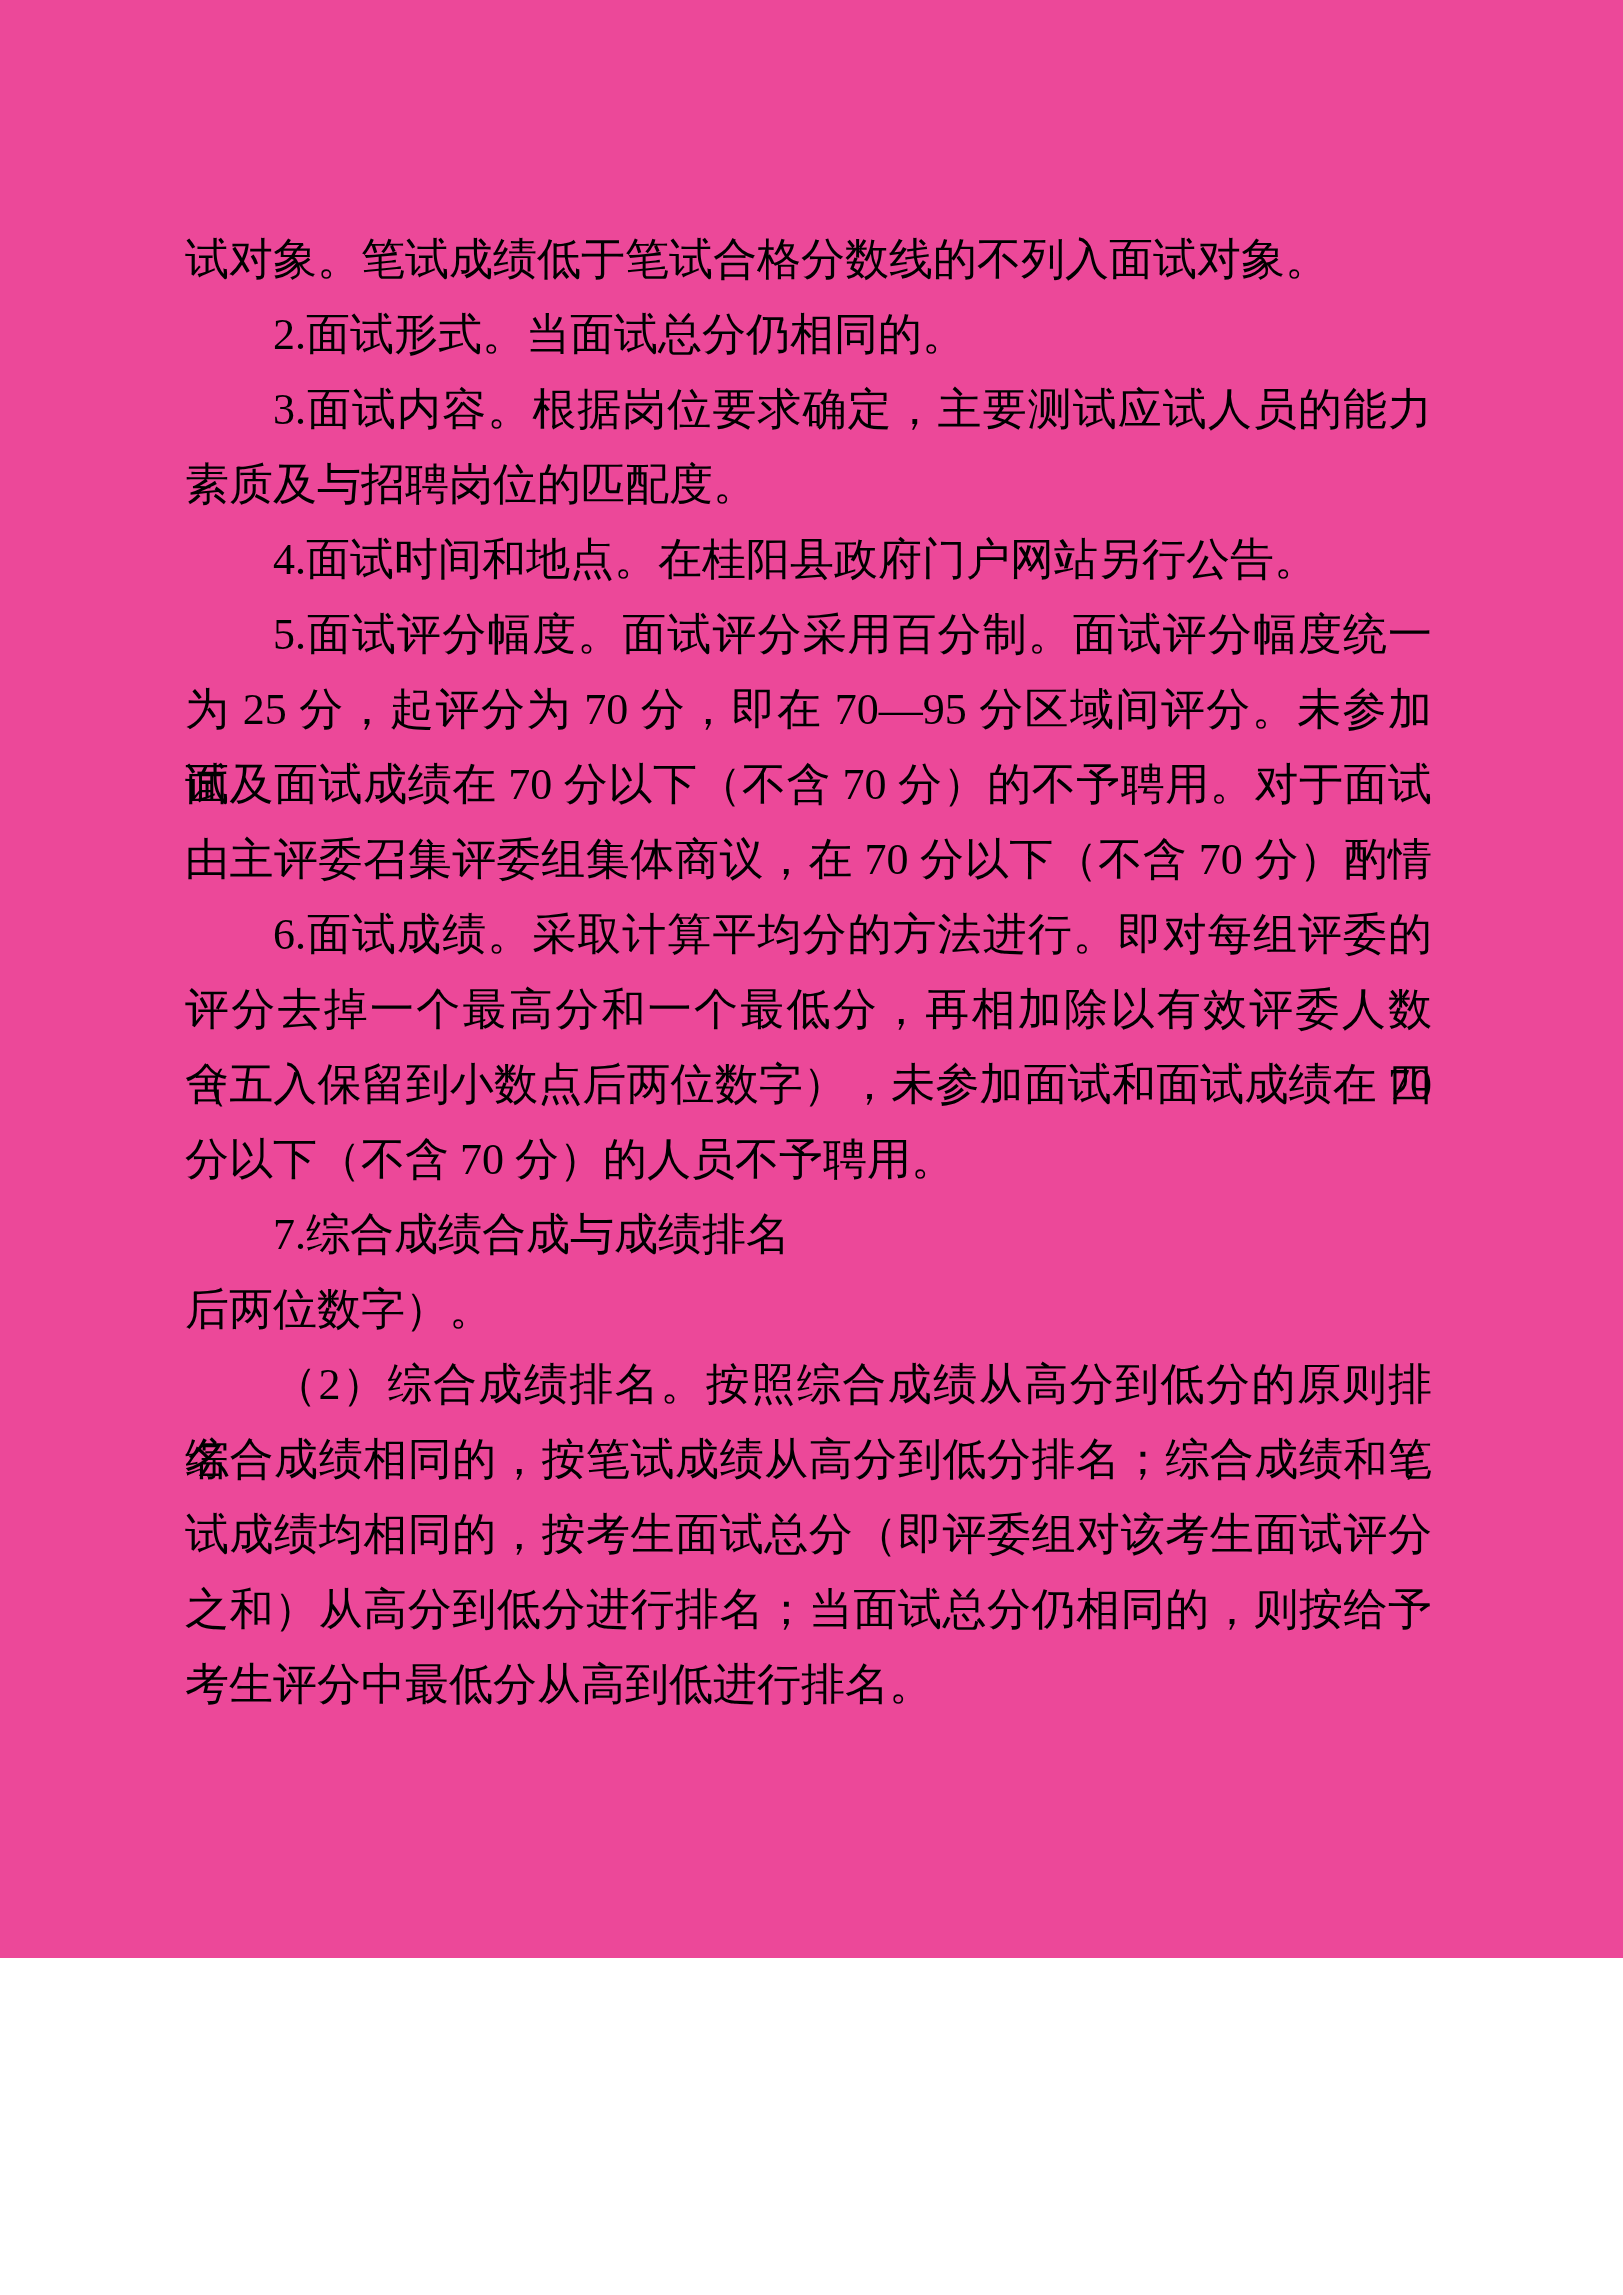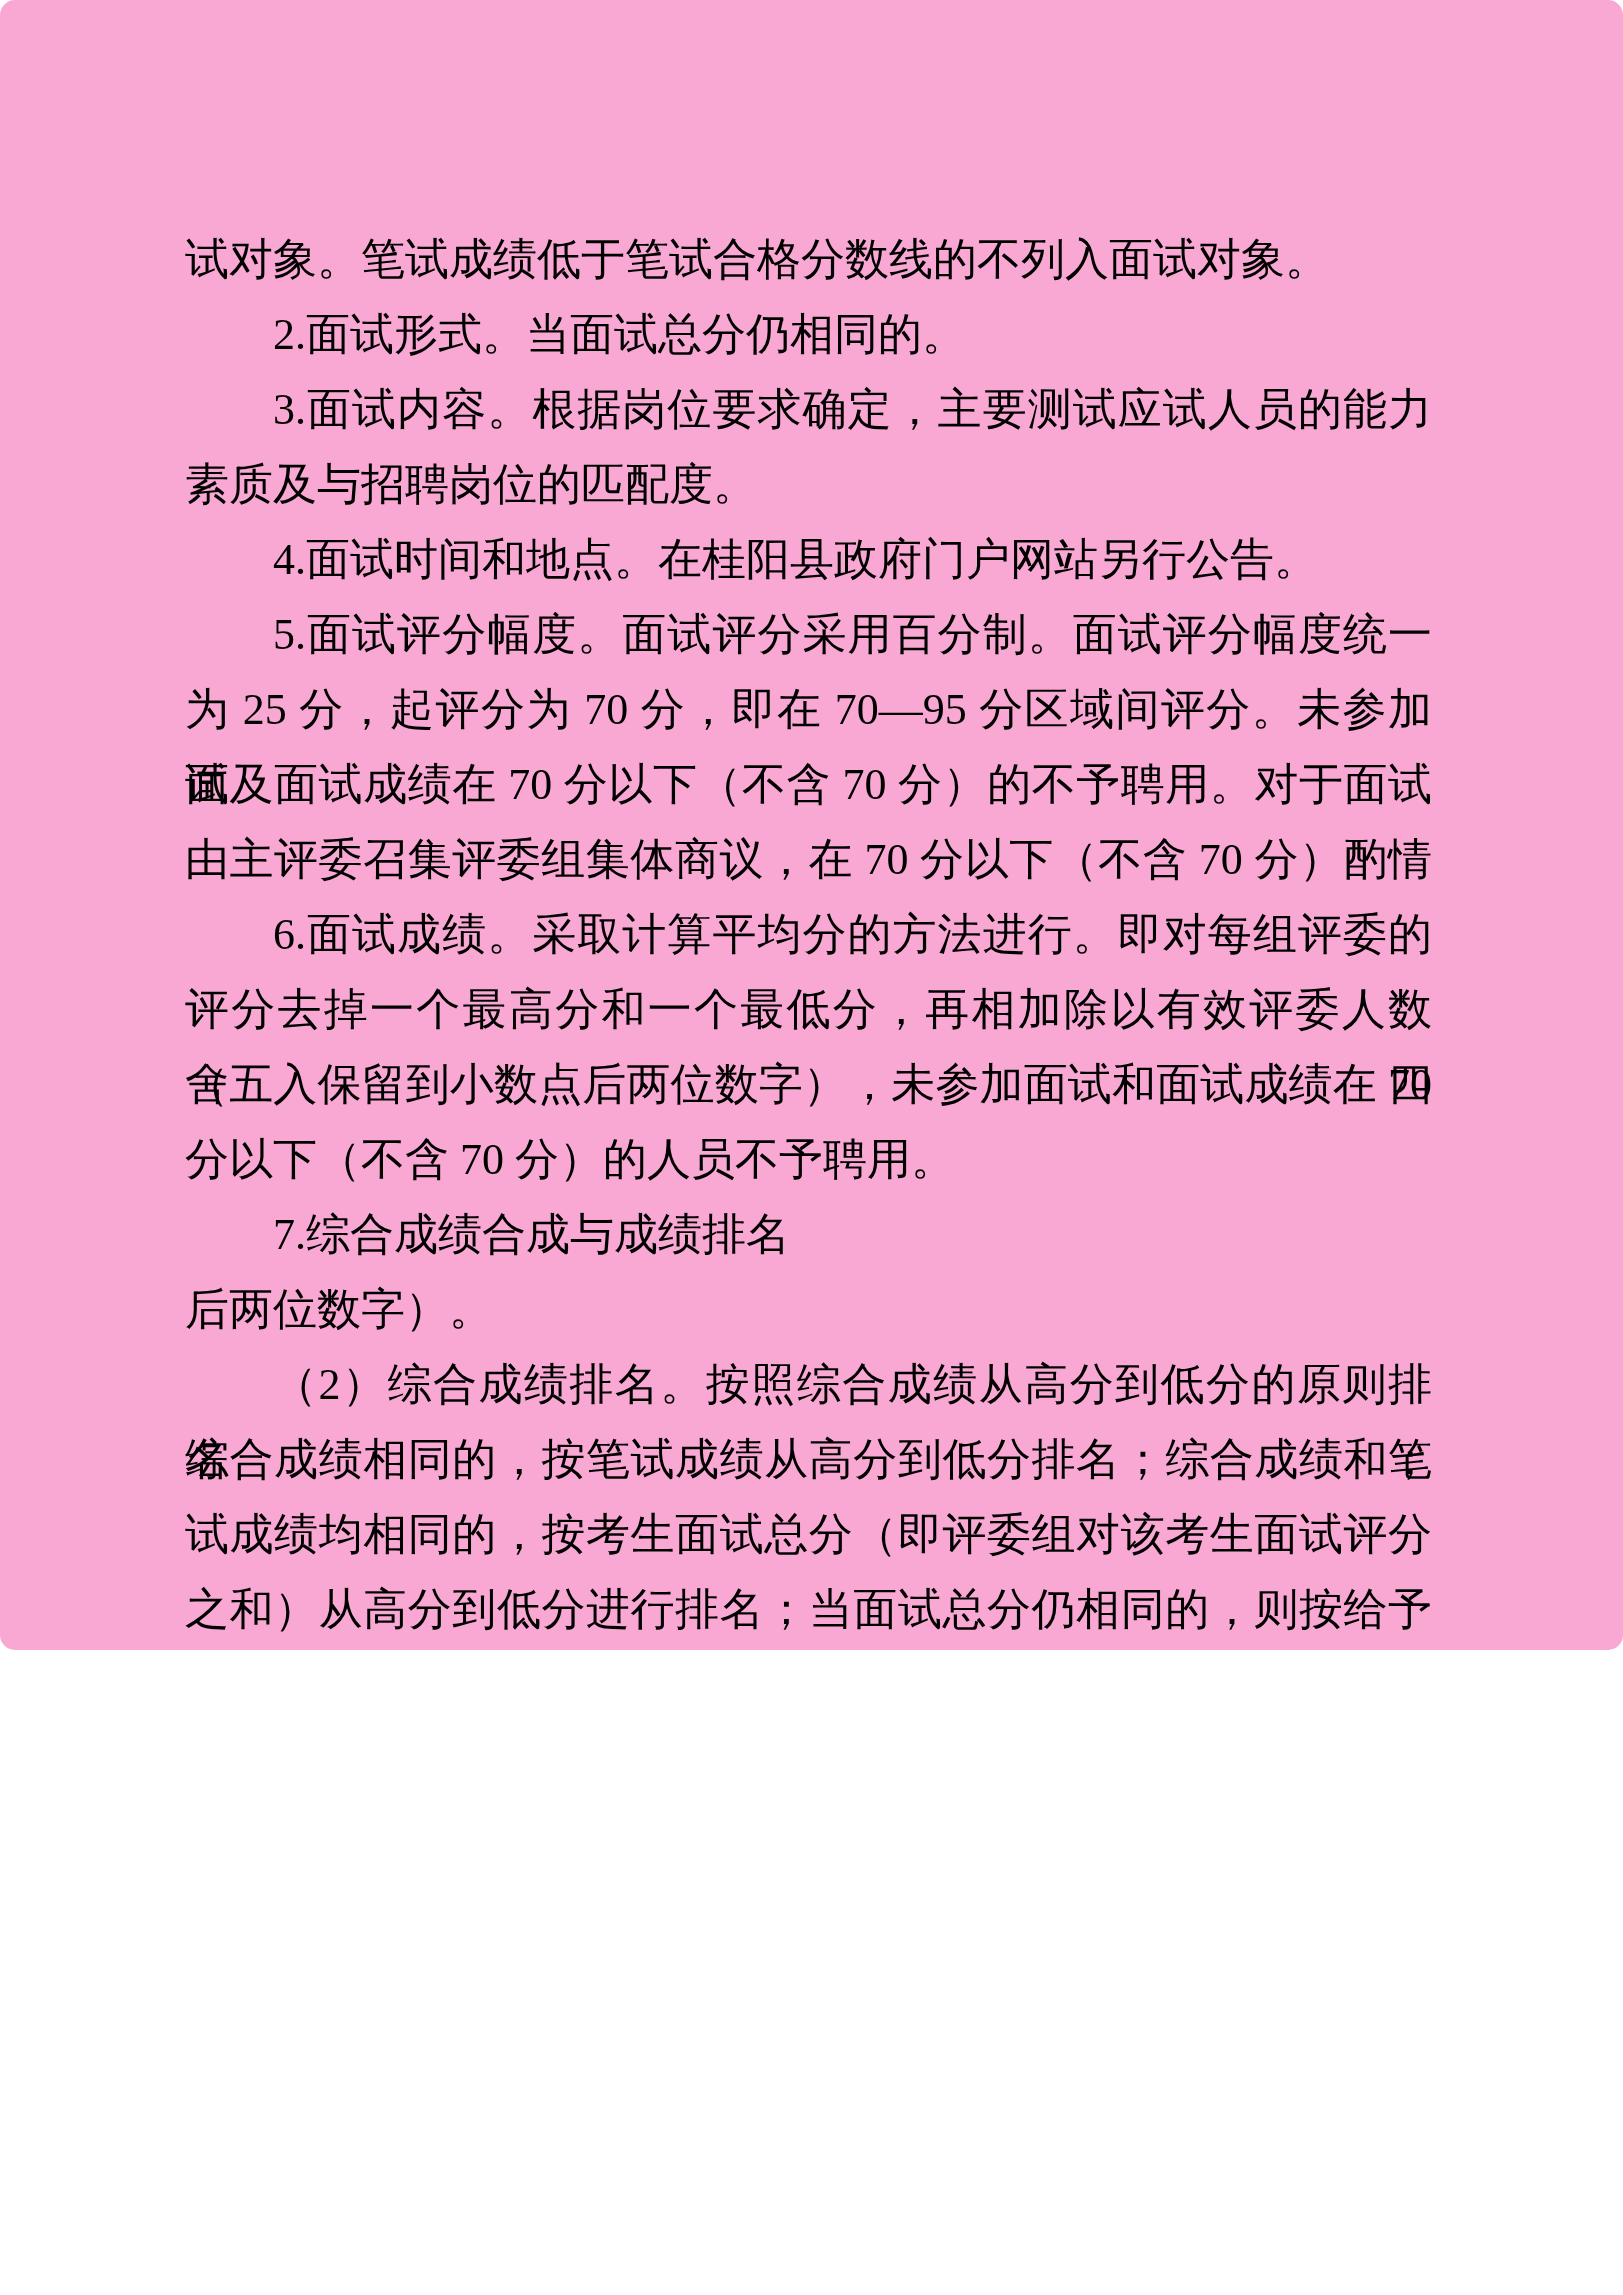--- a/index.html
+++ b/index.html
@@ -1,24 +1,23 @@
 <!DOCTYPE html>
 <html style="font-size:8.2px"><head>
 <meta charset="utf-8">
 <style>
   html, body { margin: 0; padding: 0; background: #ffffff; }
   .page {
     position: relative;
     width: 1623px;
-    height: 1650px;
-    background: #f9a8d4;
+    height: 1958px;
+    background: #ec4899;
     overflow: hidden;
     color: #000000;
     font-family: "Liberation Serif", "DejaVu Serif", serif;
-    border-radius: 15px;
   }
   .text-block {
     position: absolute;
     left: 185px;
     top: 222px;
     width: 1247px;
   }
   .line {
     height: 75px;
     line-height: 75px;

